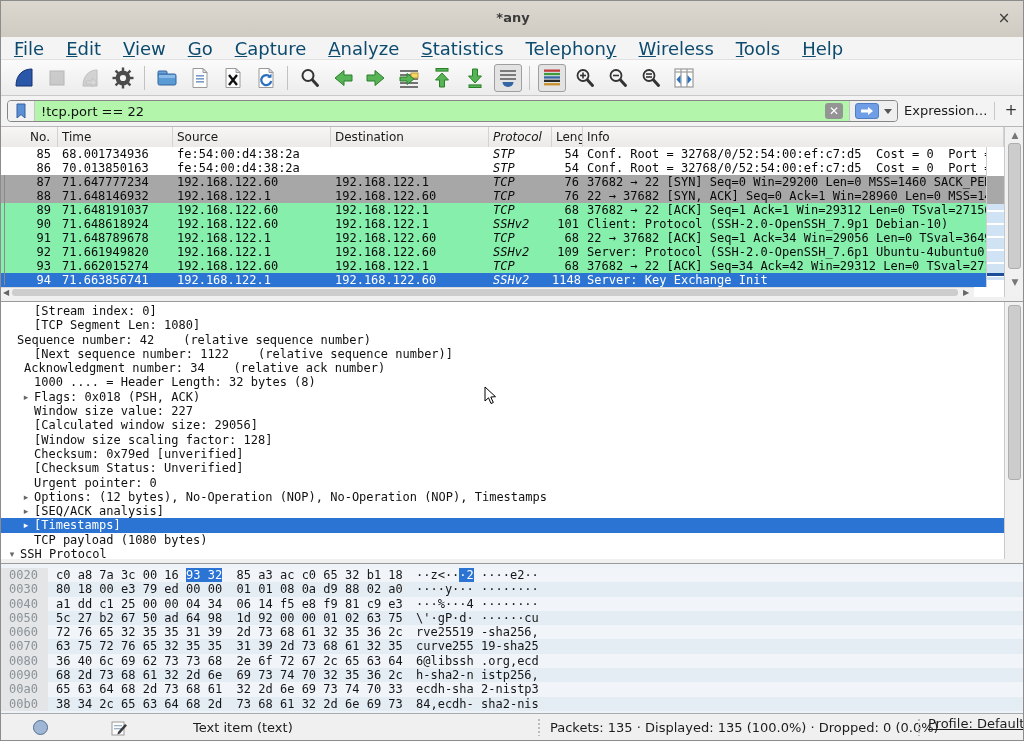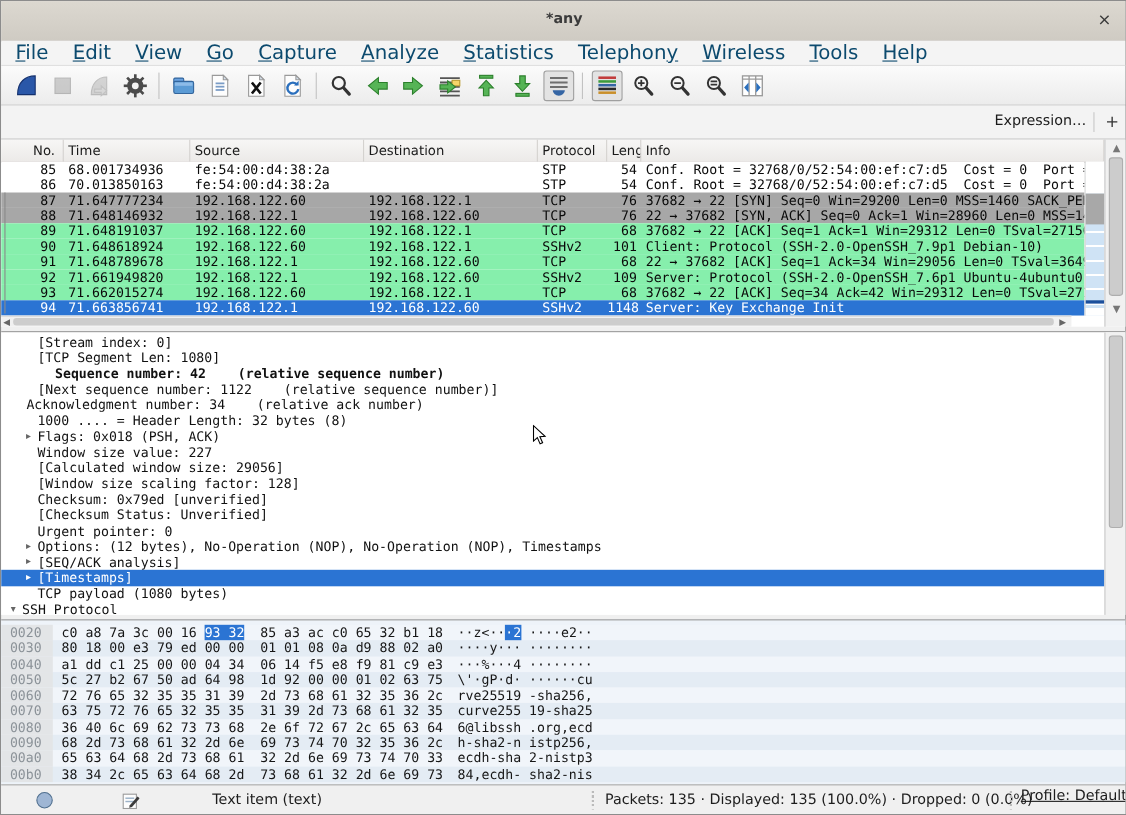--- a/index.html
+++ b/index.html
@@ -47,21 +47,21 @@
   #phead{position:absolute;left:0;top:0;width:1003px;height:20px;display:flex;
     background:linear-gradient(#f7f6f5,#eceae8);border-bottom:1px solid #c6c4c1;font-size:12px;color:#1a1a1a;}
   .hc{border-right:1px solid #d4d2cf;box-sizing:border-box;padding:3px 0 0 4px;overflow:hidden;white-space:nowrap;}
   #prows{position:absolute;left:0;top:20px;width:985px;height:140px;overflow:hidden;
     font-family:"DejaVu Sans Mono","Liberation Mono",monospace;font-size:12px;color:#0a0a0a;}
   .prow{display:flex;height:14px;line-height:14px;white-space:pre;}
   .c1{width:57px;text-align:right;padding-right:7px;box-sizing:border-box;}
   .c2{width:115px;padding-left:4px;box-sizing:border-box;}
   .c3{width:158px;padding-left:4px;box-sizing:border-box;}
   .c4{width:158px;padding-left:4px;box-sizing:border-box;}
-  .c5{width:63px;padding-left:4px;box-sizing:border-box;}
+  .c5{width:63px;padding-left:4px;box-sizing:border-box;font-style:italic;}
   .c6{width:31px;text-align:right;padding-right:4px;box-sizing:border-box;}
   .c7{flex:1;padding-left:4px;overflow:hidden;box-sizing:border-box;}
   .r-white{background:#ffffff;}
   .r-gray{background:#a7a7a7;}
   .r-lav{background:#86efac;}
   .r-sel{background:#2b74d3;color:#ffffff;}
   #convline{position:absolute;left:3px;top:48px;width:1px;height:110px;background:#8a8a8a;}
   
   #minimap{position:absolute;left:985px;top:20px;width:18px;height:140px;border-left:1px solid #cfcfcf;
     background:repeating-linear-gradient(180deg,#cfe3f5 0px,#cfe3f5 11px,#ffffff 11px,#ffffff 13px);box-sizing:border-box;}
@@ -295,20 +295,37 @@
             <line x1="9" y1="3" x2="9" y2="21"></line>
             <line x1="15" y1="3" x2="15" y2="21"></line>
           </g>
           <path d="M8.5 9 l-4 4.5 4 4.5 Z" fill="#2a6fbd"></path>
           <path d="M15.5 9 l4 4.5 -4 4.5 Z" fill="#2a6fbd"></path>
         </svg>
       </div>
   </div>
 
   <div id="filterbar">
+    <div id="filterfield">
+      <div id="bookmarkbox">
+        <svg width="16" height="18">
+            <path d="M4 2 h8 v14 l-4 -3.5 -4 3.5 Z" fill="#5b8fd6" stroke="#35609f"></path>
+          </svg>
+      </div>
+      <div id="filtertext">!tcp.port == 22</div>
+      <div id="clearbtn">✕</div>
+      <div id="applywrap">
+        <div id="applybtn">
+          <svg width="14" height="10">
+              <path d="M1 3.5 h7 V1 l5 4 -5 4 V6.5 H1 Z" fill="#fff"></path>
+            </svg>
+        </div>
+        <div id="applycaret"></div>
+      </div>
+    </div>
     <div id="expression">Expression…</div>
     <div id="fsep"></div>
     <div id="addbtn">+</div>
   </div>
 
   <div id="plist">
     <div id="phead">
         <div class="hc c1">No.</div>
         <div class="hc c2">Time</div>
         <div class="hc c3">Source</div>
@@ -345,21 +362,21 @@
       <div class="harrow" style="left:2px;">◀</div>
       <div id="hthumb"></div>
       <div class="harrow" style="left:962px;">▶</div>
     </div>
   </div>
 
   <div id="details">
     <div id="dlines">
         <div class="dline"><span style="padding-left: 33px;">[Stream index: 0]</span></div>
         <div class="dline"><span style="padding-left: 33px;">[TCP Segment Len: 1080]</span></div>
-        <div class="dline"><span style="padding-left: 49px; font-weight: bold;">Sequence number: 42    (relative sequence number)</span></div>
+        <div class="dline"><span style="padding-left: 16px;">Sequence number: 42    (relative sequence number)</span></div>
         <div class="dline"><span style="padding-left: 33px;">[Next sequence number: 1122    (relative sequence number)]</span></div>
         <div class="dline"><span style="padding-left: 23px;">Acknowledgment number: 34    (relative ack number)</span></div>
         <div class="dline"><span style="padding-left: 33px;">1000 .... = Header Length: 32 bytes (8)</span></div>
         <div class="dline"><span class="tri" style="left: 18px;">▸</span><span style="padding-left: 33px;">Flags: 0x018 (PSH, ACK)</span></div>
         <div class="dline"><span style="padding-left: 33px;">Window size value: 227</span></div>
         <div class="dline"><span style="padding-left: 33px;">[Calculated window size: 29056]</span></div>
         <div class="dline"><span style="padding-left: 33px;">[Window size scaling factor: 128]</span></div>
         <div class="dline"><span style="padding-left: 33px;">Checksum: 0x79ed [unverified]</span></div>
         <div class="dline"><span style="padding-left: 33px;">[Checksum Status: Unverified]</span></div>
         <div class="dline"><span style="padding-left: 33px;">Urgent pointer: 0</span></div>

